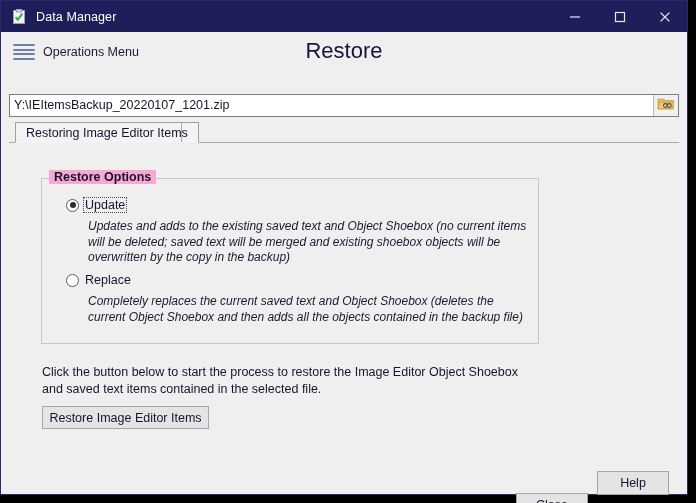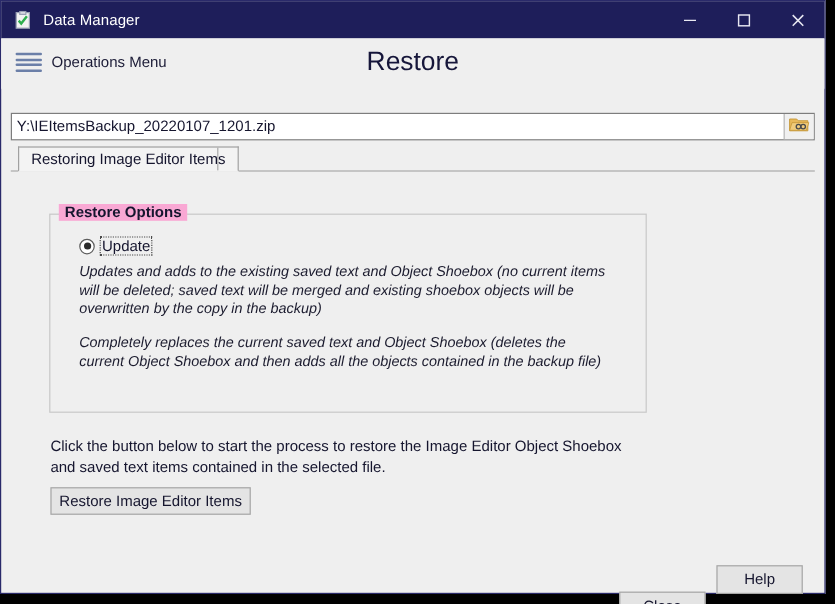--- a/index.html
+++ b/index.html
@@ -244,20 +244,21 @@
   .radio-label.focused {
     border: 1px dotted #4a4a4a;
     padding: 0px 1px;
   }
   .radio-desc {
     font-size: 12px;
     font-style: italic;
     color: #1b1b2e;
     line-height: 15.5px;
     margin-top: 6px;
+    margin-left: 22px;
     width: 440px;
   }
 
   
   .instruction {
     position: absolute;
     left: 41px;
     top: 290px;
     width: 482px;
     font-size: 12.5px;
@@ -368,20 +369,24 @@
 
     <div class="radio-item" style="left:65px; top:123px; width:460px;">
       <div class="radio-head">
         <span class="radio-dot checked"></span>
         <span class="radio-label focused">Update</span>
       </div>
       <div class="radio-desc">Updates and adds to the existing saved text and Object Shoebox (no current items will be deleted; saved text will be merged and existing shoebox objects will be overwritten by the copy in the backup)</div>
     </div>
 
     <div class="radio-item" style="left:65px; top:198px; width:460px;">
+      <div class="radio-head">
+        <span class="radio-dot"></span>
+        <span class="radio-label">Replace</span>
+      </div>
       <div class="radio-desc">Completely replaces the current saved text and Object Shoebox (deletes the current Object Shoebox and then adds all the objects contained in the backup file)</div>
     </div>
 
     <div class="instruction">Click the button below to start the process to restore the Image Editor Object Shoebox and saved text items contained in the selected file.</div>
     <button class="btn action-btn">Restore Image Editor Items</button>
 
     <button class="btn footer-btn btn-close">Close</button>
     <button class="btn footer-btn btn-help">Help</button>
 
   </div>

